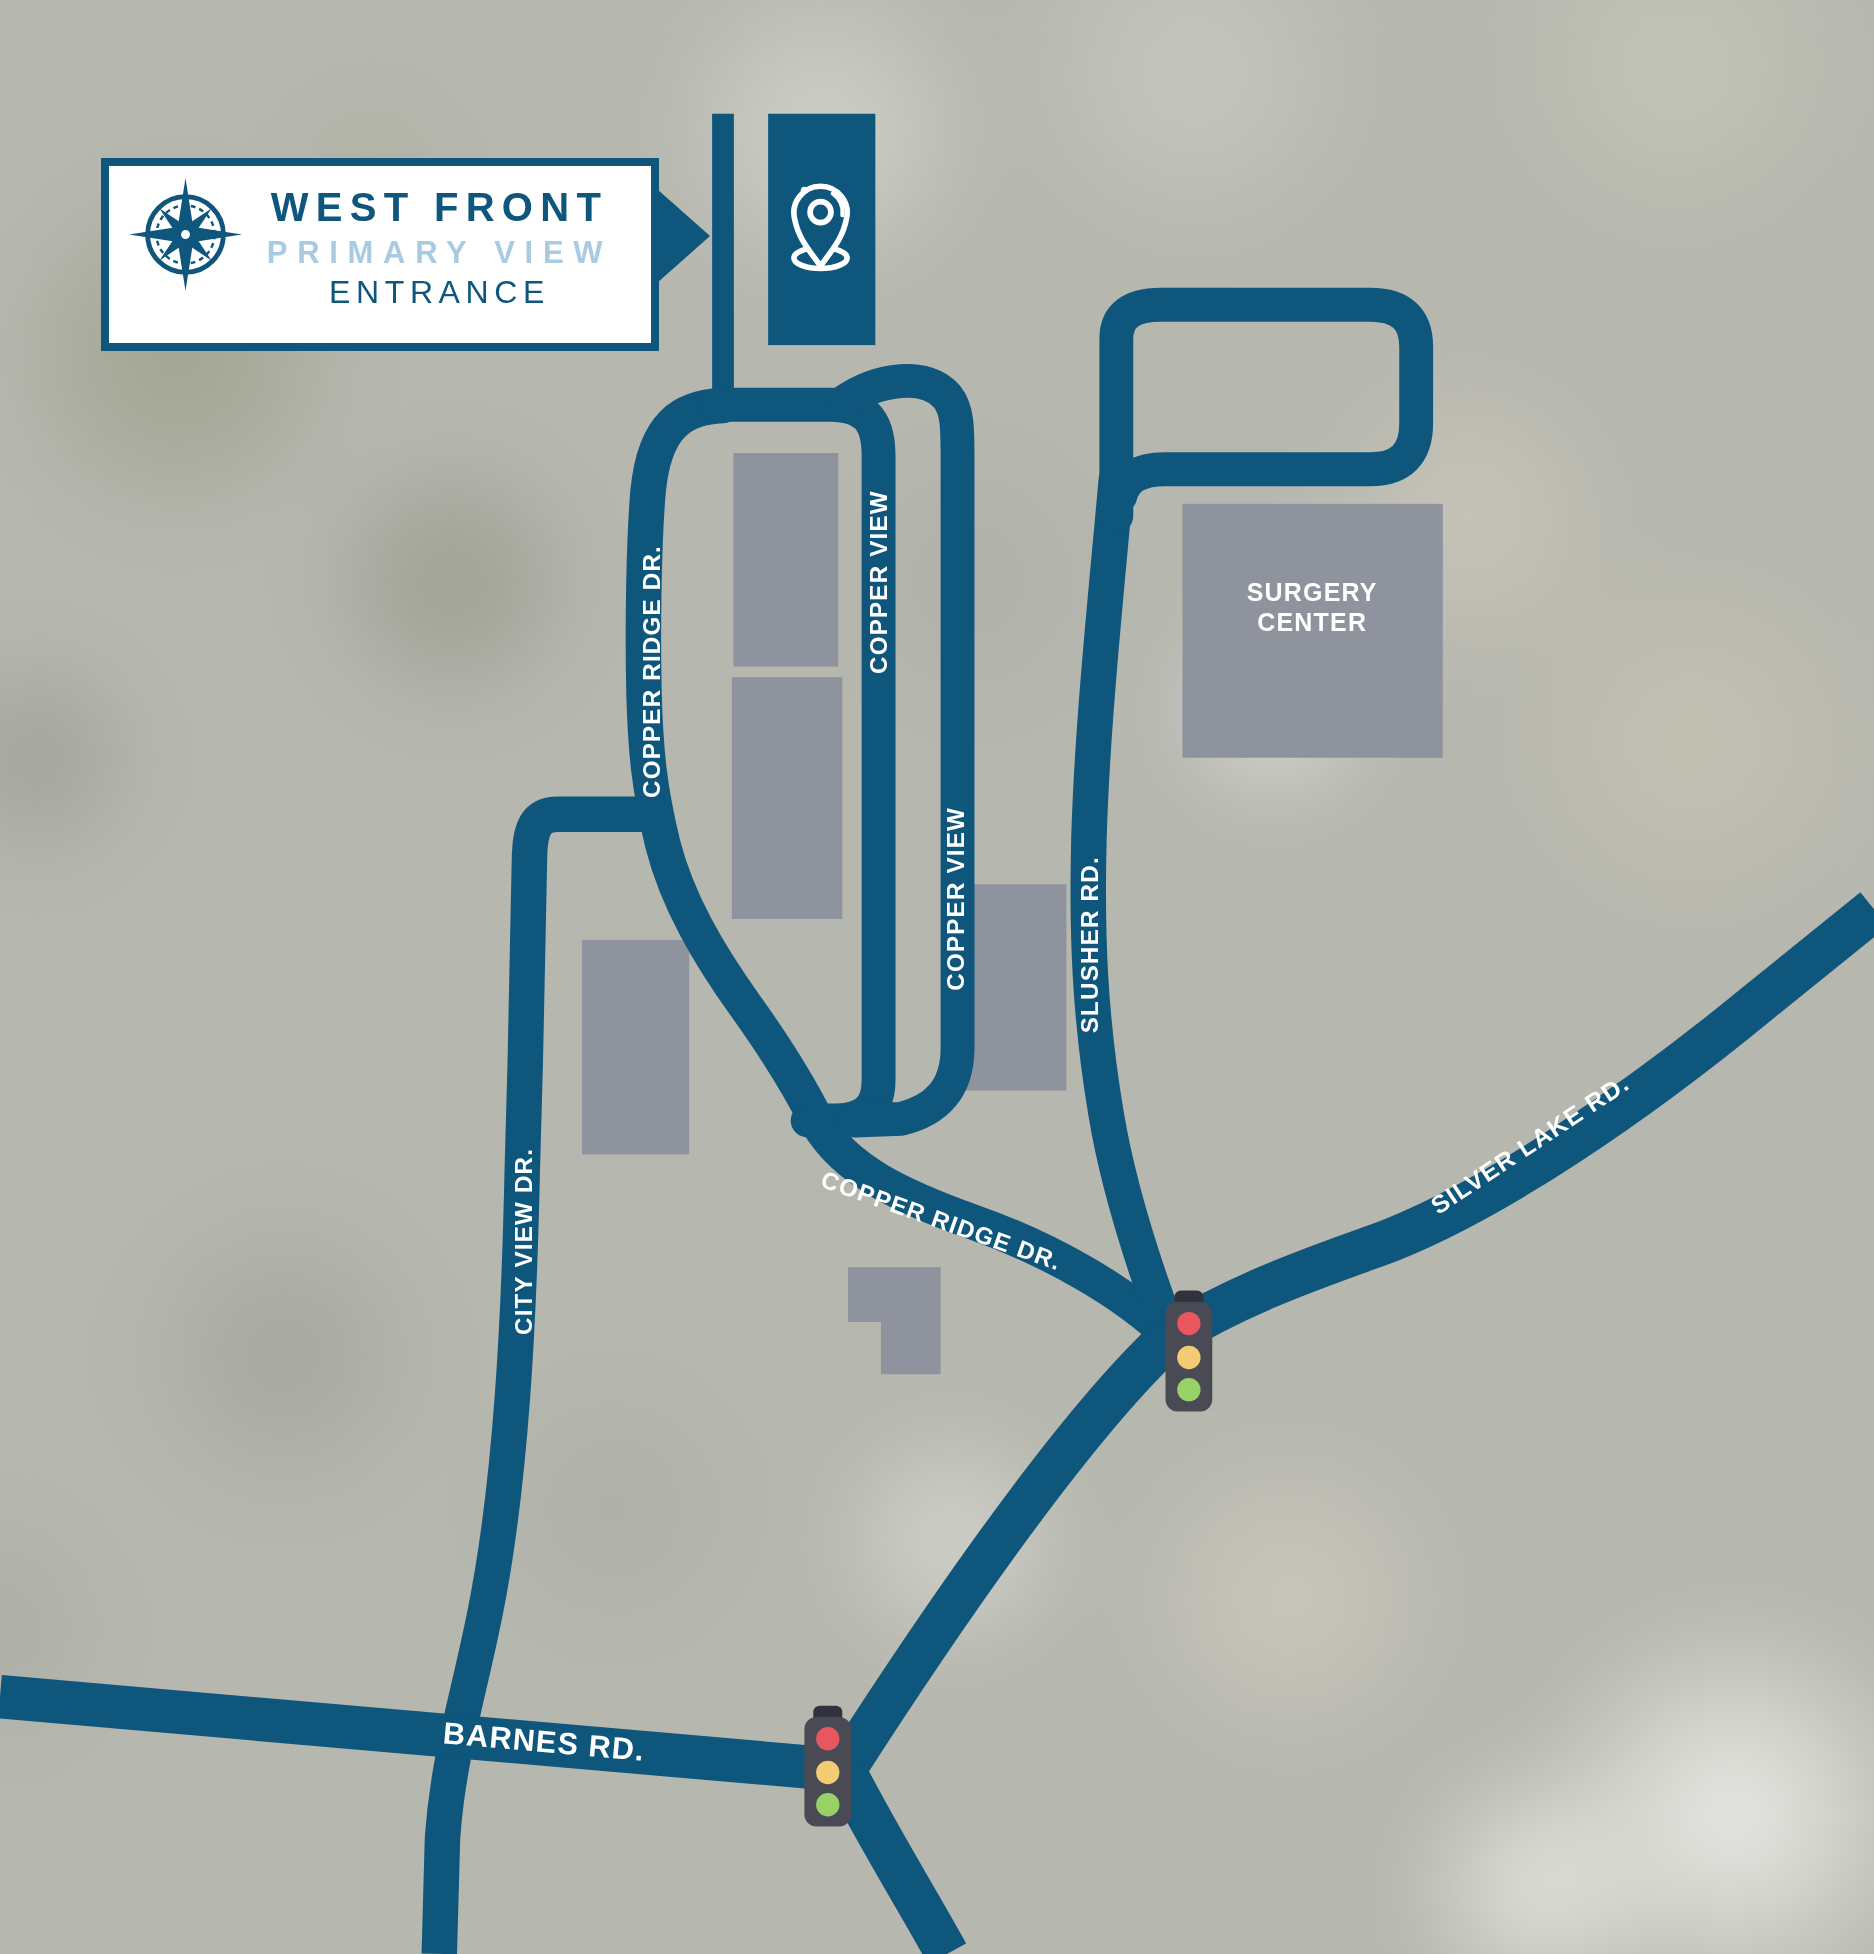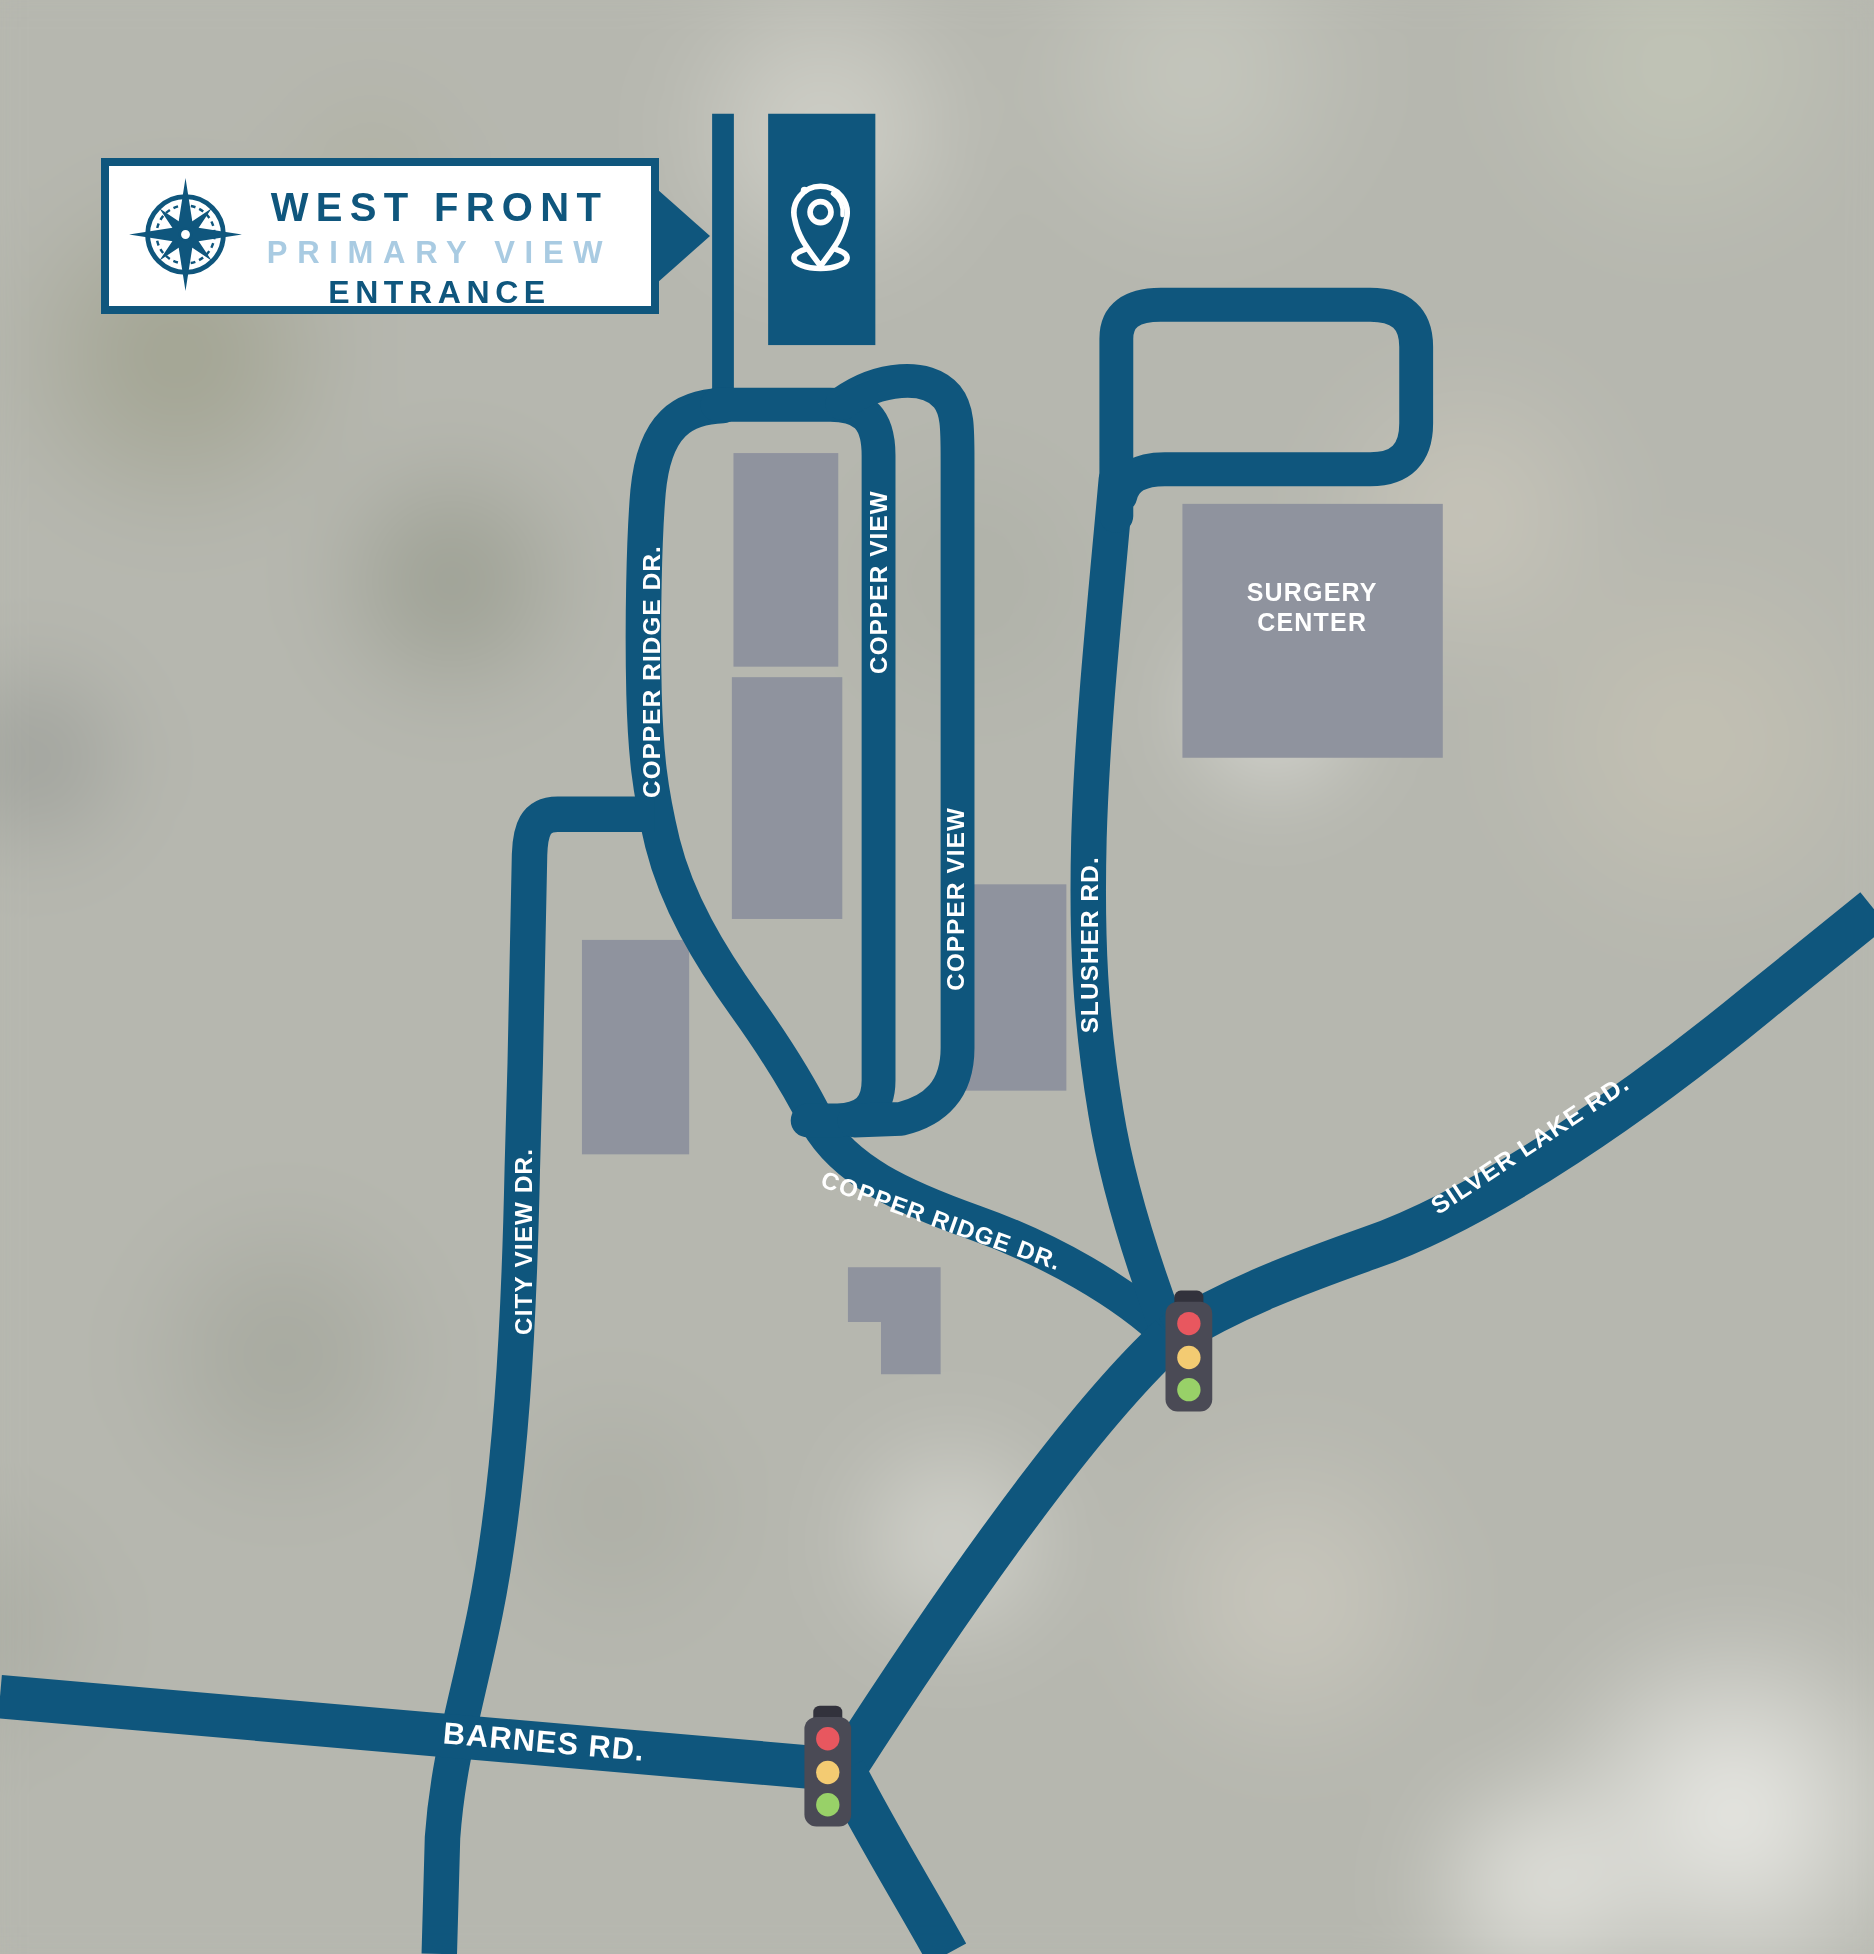--- a/index.html
+++ b/index.html
@@ -41,21 +41,21 @@
   .lbl{ fill:#ffffff; font-weight:bold; letter-spacing:1.5px; }
   .tl-body{ fill:#4a4a55; }
   .tl-cap{ fill:#32323c; }
   .tl-red{ fill:var(--t-red); }
   .tl-yellow{ fill:var(--t-yellow); }
   .tl-green{ fill:var(--t-green); }
 
   
   .sign{
     position:absolute; left:101px; top:158px;
-    width:558px; height:156px;
+    width:558px; height:193px;
     background:#ffffff;
     border:8px solid var(--road);
     box-sizing:border-box;
     z-index:5;
   }
   .sign-arrow{
     position:absolute; left:657px; top:189px;
     width:0; height:0;
     border-left:53px solid var(--road);
     border-top:47px solid transparent;
@@ -72,21 +72,21 @@
     font-size:40px; font-weight:bold; letter-spacing:7.3px;
     color:var(--road); white-space:nowrap;
   }
   .sign-subtitle{
     margin-top:4.8px;
     font-size:31px; font-weight:bold; letter-spacing:9.7px;
     color:var(--accent); white-space:nowrap;
   }
   .sign-entrance{
     margin-top:3.2px;
-    font-size:32px; font-weight:bold; letter-spacing:5.6px;
+    font-size:32px; font-weight:normal; letter-spacing:5.6px;
     color:var(--road); white-space:nowrap;
   }
 </style>
 </head>
 <body>
 
 <div class="canvas">
   <div class="bg"></div>
 
   <svg width="1874" height="1954" viewBox="0 0 2325 2424" style="position:absolute;left:0;top:0;">

